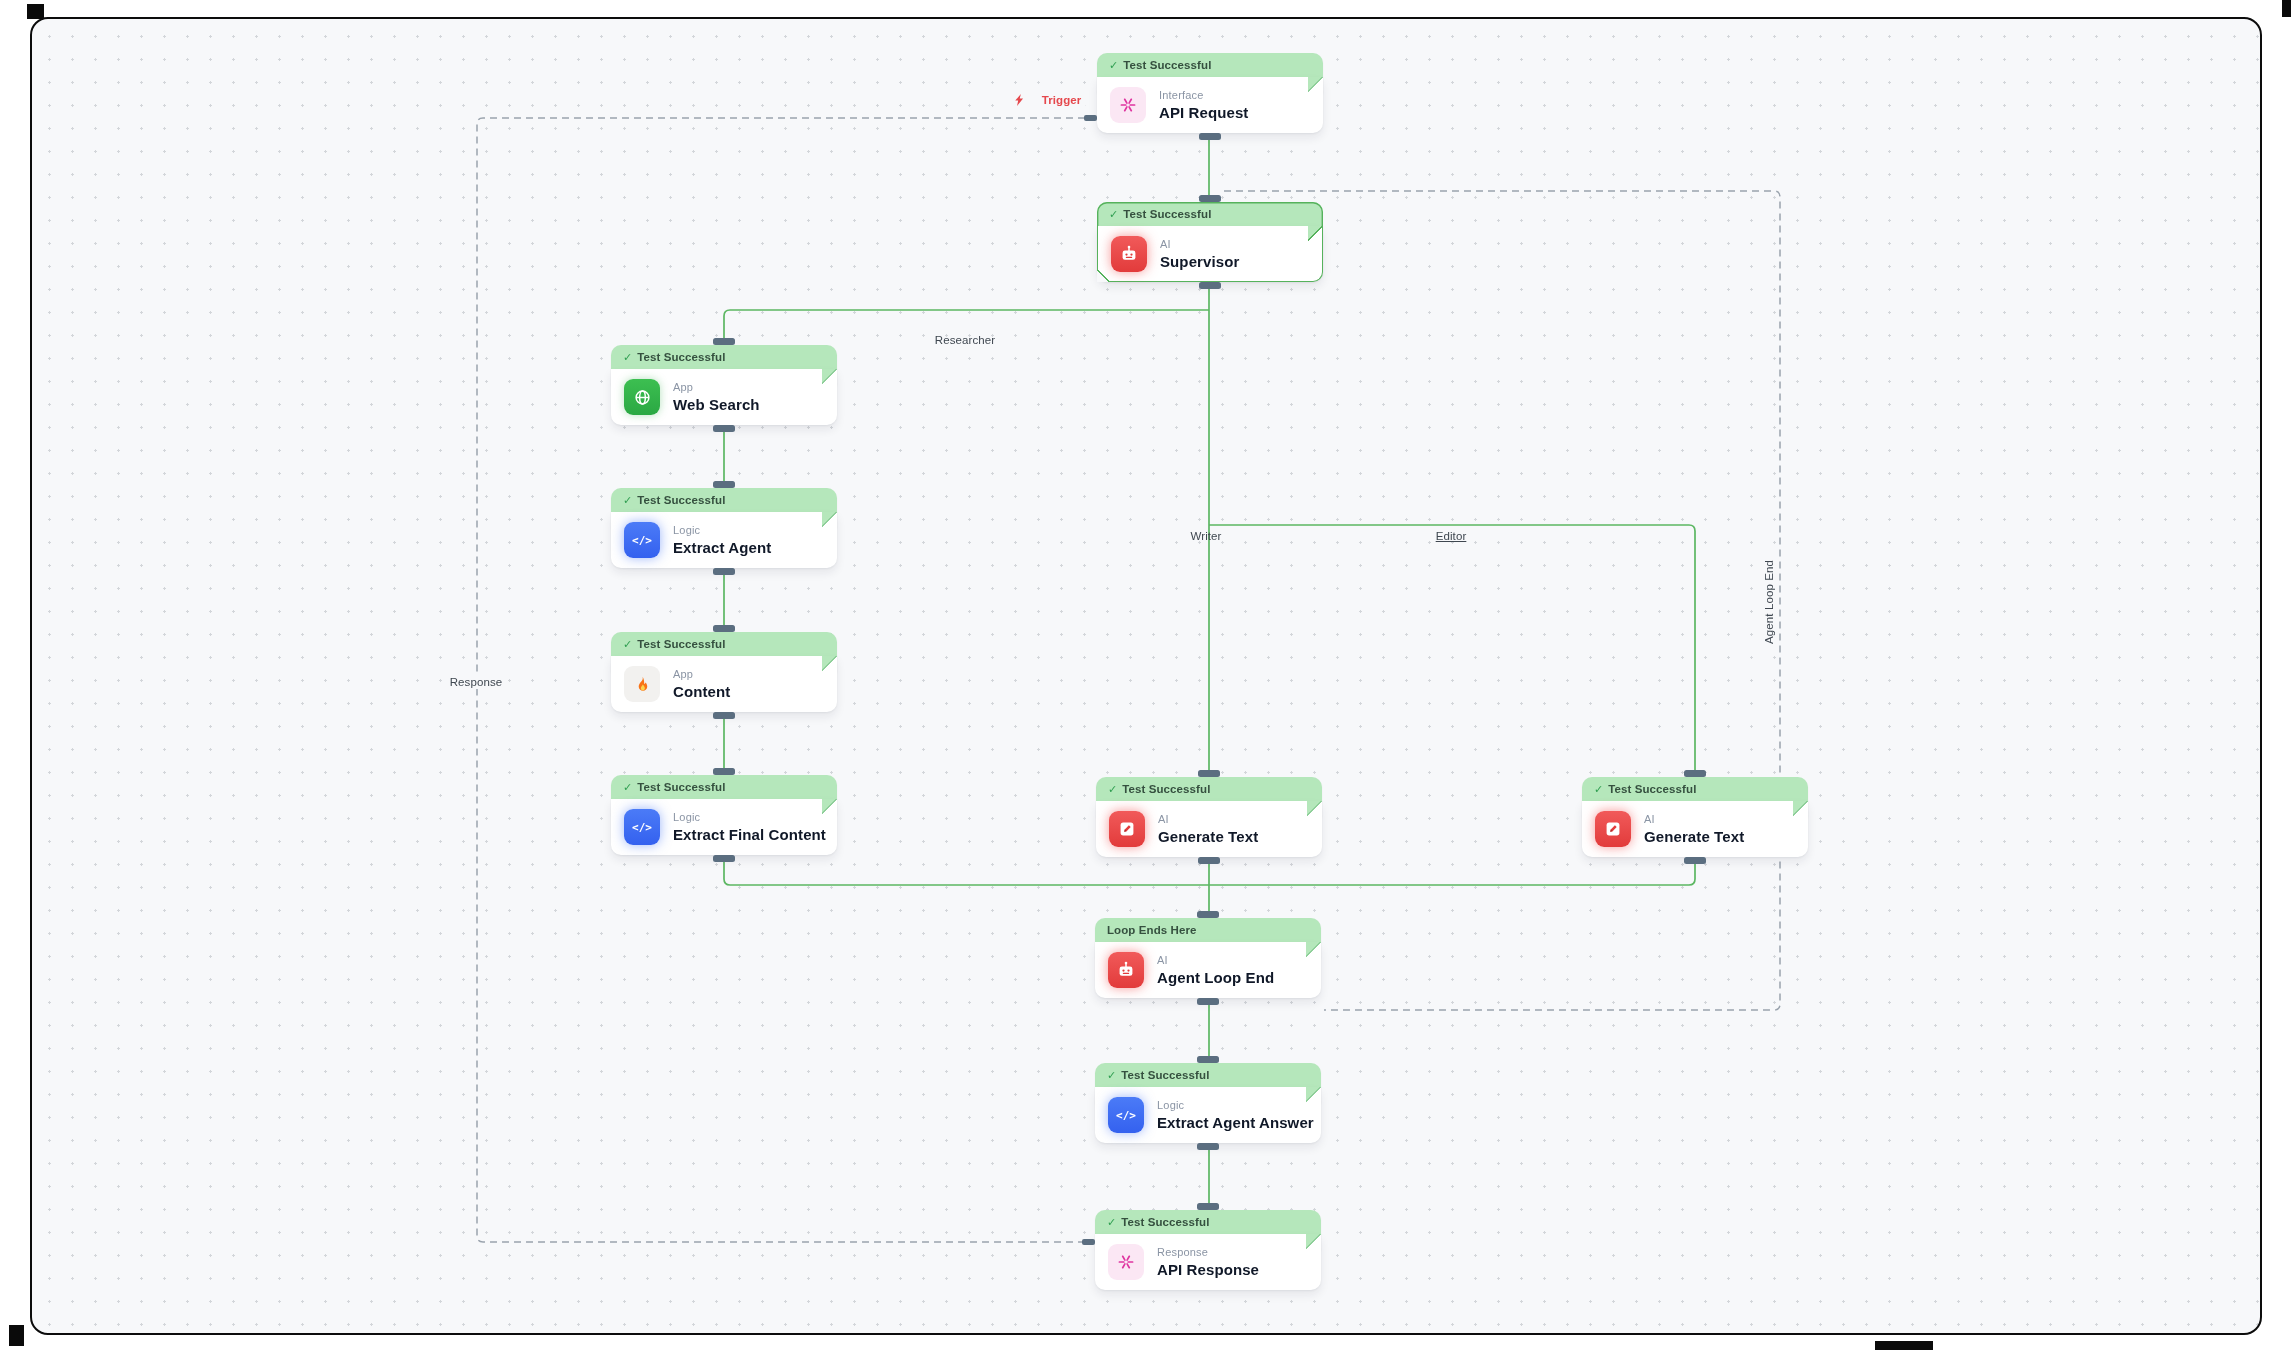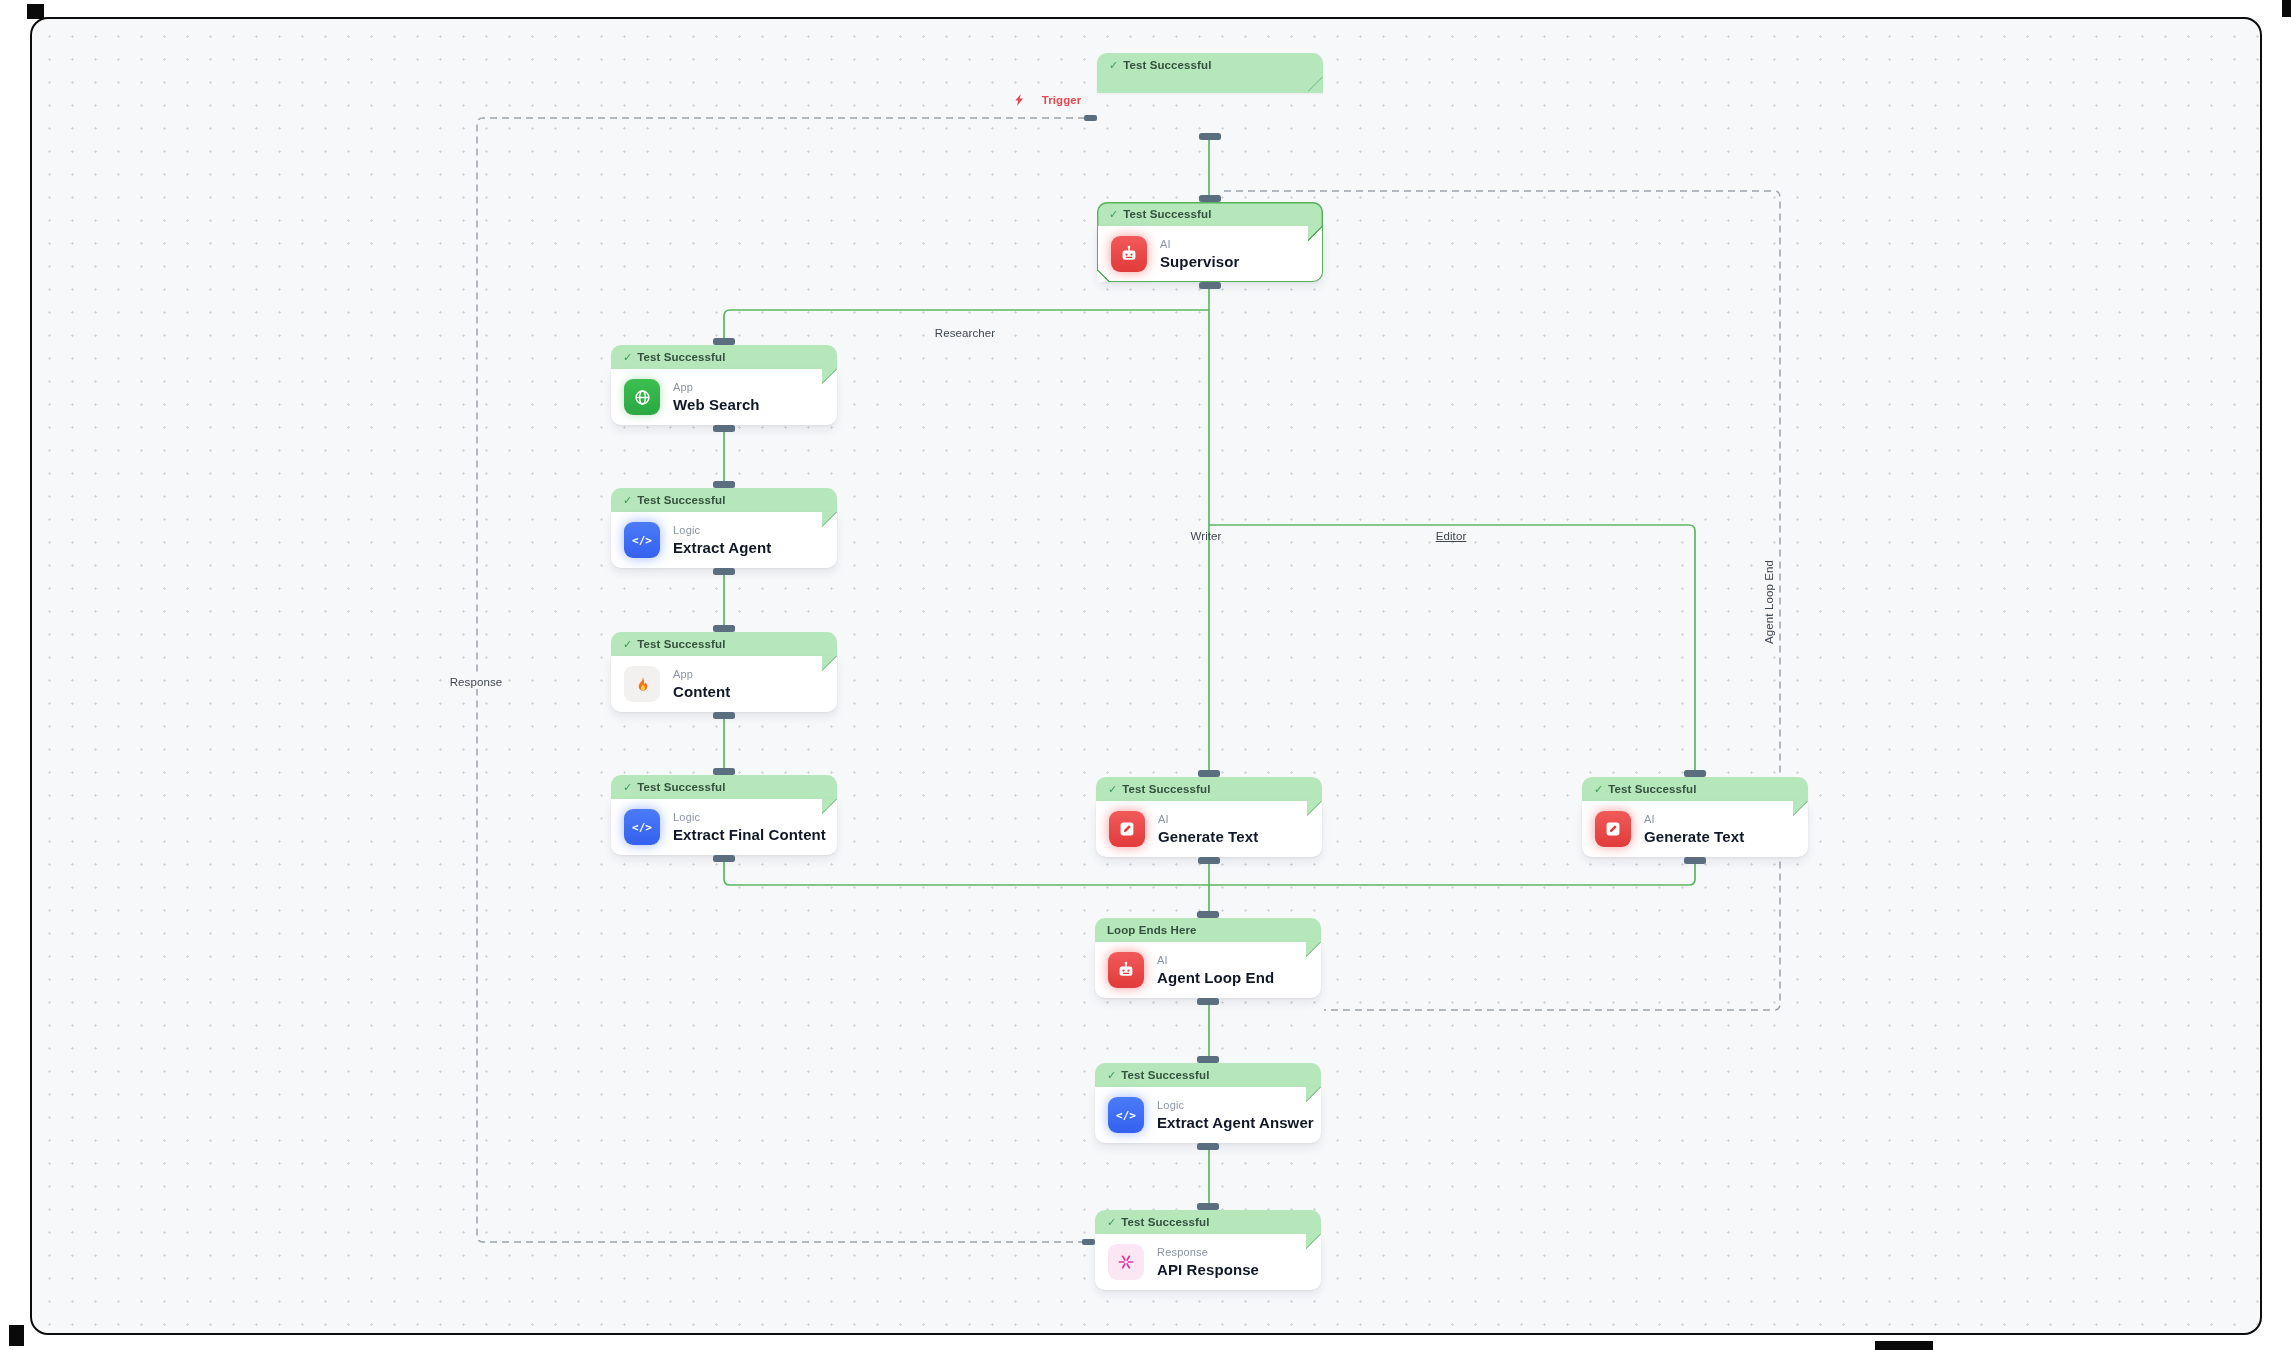--- a/index.html
+++ b/index.html
@@ -93,252 +93,270 @@
     <path class="edge-green" d="M1209 1005 V1063"></path>
     <path class="edge-green" d="M1209 1150 V1210"></path>
   </svg>
 
   <div class="edge-label trigger" id="lbl-trigger" style="left: 1048px; top: 100px;">
     <svg width="9" height="12" viewBox="0 0 9 12">
         <path d="M6.2 0 L0.6 6.6 H3.5 L2.4 12 L8.4 4.6 H5.1 Z" fill="#e5484d"></path>
       </svg>
     <span>Trigger</span>
   </div>
-  <div class="edge-label" id="lbl-researcher" style="left: 965px; top: 333px;">Researcher</div>
+  <div class="edge-label" id="lbl-researcher" style="left: 965px; top: 340px;">Researcher</div>
   <div class="edge-label" id="lbl-writer" style="left: 1206px; top: 536px;">Writer</div>
   <div class="edge-label" id="lbl-editor" style="left: 1451px; top: 536px; text-decoration: underline;">Editor</div>
   <div class="edge-label masked" id="lbl-response" style="left: 476px; top: 682px;">Response</div>
   <div class="edge-label vertical" id="lbl-agent-loop" style="left: 1769px; top: 602px;">Agent Loop End</div>
 
   <div id="nodes">
       <div class="node" style="left: 1097px; top: 53px;">
-    <div class="node-badge">
-      <span class="check">✓</span>
-      <span class="badge-text">Test Successful</span>
-    </div>
-    <div class="corner-fold"></div>
-
-  <div class="stub bottom"></div>
-        <div class="stub left" style="top: 62px;"></div>
-      </div>
-      <div class="node selected" style="left: 1097px; top: 202px;">
-    <div class="node-badge">
-      <span class="check">✓</span>
-      <span class="badge-text">Test Successful</span>
-    </div>
-    <div class="node-body">
-      <div class="node-icon icon-robot">
-            <svg width="20" height="20" viewBox="0 0 20 20">
-              <line x1="10" y1="4" x2="10" y2="7" stroke="#fff" stroke-width="1.5"></line>
-              <circle cx="10" cy="3" r="1.3" fill="#fff"></circle>
-              <rect x="3.6" y="6.6" width="12.8" height="9.2" rx="2.4" fill="#fff"></rect>
-              <circle cx="7.5" cy="10.6" r="1.15" fill="#e23b3b"></circle>
-              <circle cx="12.5" cy="10.6" r="1.15" fill="#e23b3b"></circle>
-              <rect x="6.8" y="12.8" width="6.4" height="1.3" rx="0.65" fill="#e23b3b"></rect>
-            </svg>
-          </div>
-      <div class="node-text">
-        <div class="node-type">AI</div>
-        <div class="node-title">Supervisor</div>
-      </div>
-    </div>
-    <div class="corner-fold"></div>
-    <div class="corner-fold-bl"></div>
-  <div class="stub top"></div>
-        <div class="stub bottom"></div>
-      </div>
-      <div class="node" style="left: 611px; top: 345px;">
-    <div class="node-badge">
-      <span class="check">✓</span>
-      <span class="badge-text">Test Successful</span>
-    </div>
-    <div class="node-body">
-      <div class="node-icon icon-globe">
-            <svg width="21" height="21" viewBox="0 0 20 20">
-              <g stroke="#fff" stroke-width="1.4" fill="none">
-                <circle cx="10" cy="10" r="6.1"></circle>
-                <ellipse cx="10" cy="10" rx="2.7" ry="6.1"></ellipse>
-                <line x1="3.9" y1="10" x2="16.1" y2="10"></line>
-              </g>
-            </svg>
-          </div>
-      <div class="node-text">
-        <div class="node-type">App</div>
-        <div class="node-title">Web Search</div>
-      </div>
-    </div>
-    <div class="corner-fold"></div>
-
-  <div class="stub top"></div>
-        <div class="stub bottom"></div>
-      </div>
-      <div class="node" style="left: 611px; top: 488px;">
-    <div class="node-badge">
-      <span class="check">✓</span>
-      <span class="badge-text">Test Successful</span>
-    </div>
-    <div class="node-body">
-      <div class="node-icon icon-code">&lt;/&gt;</div>
-      <div class="node-text">
-        <div class="node-type">Logic</div>
-        <div class="node-title">Extract Agent</div>
-      </div>
-    </div>
-    <div class="corner-fold"></div>
-
-  <div class="stub top"></div>
-        <div class="stub bottom"></div>
-      </div>
-      <div class="node" style="left: 611px; top: 632px;">
-    <div class="node-badge">
-      <span class="check">✓</span>
-      <span class="badge-text">Test Successful</span>
-    </div>
-    <div class="node-body">
-      <div class="node-icon icon-flame">
-            <svg width="19" height="19" viewBox="0 0 20 20">
-              <path d="M10.2 1.8c.5 2.4-.4 3.9-1.7 5.4C7.2 8.7 6 10.2 6 12.2a4.5 4.5 0 0 0 9 0c0-1.7-.7-3.1-1.6-4.4-.4.9-1 1.4-1.7 1.8.3-2.7-.3-5.4-1.5-7.8z" fill="#f97316"></path>
-              <path d="M10.4 16.2c-1.2 0-2.2-1-2.2-2.2 0-.9.5-1.6 1.1-2.4.4-.5.8-1 1-1.6.9 1.2 2.2 2.5 2.2 4a2.2 2.2 0 0 1-2.1 2.2z" fill="#fcd34d"></path>
-            </svg>
-          </div>
-      <div class="node-text">
-        <div class="node-type">App</div>
-        <div class="node-title">Content</div>
-      </div>
-    </div>
-    <div class="corner-fold"></div>
-
-  <div class="stub top"></div>
-        <div class="stub bottom"></div>
-      </div>
-      <div class="node" style="left: 611px; top: 775px;">
-    <div class="node-badge">
-      <span class="check">✓</span>
-      <span class="badge-text">Test Successful</span>
-    </div>
-    <div class="node-body">
-      <div class="node-icon icon-code">&lt;/&gt;</div>
-      <div class="node-text">
-        <div class="node-type">Logic</div>
-        <div class="node-title">Extract Final Content</div>
-      </div>
-    </div>
-    <div class="corner-fold"></div>
-
-  <div class="stub top"></div>
-        <div class="stub bottom"></div>
-      </div>
-      <div class="node" style="left: 1096px; top: 777px;">
-    <div class="node-badge">
-      <span class="check">✓</span>
-      <span class="badge-text">Test Successful</span>
-    </div>
-    <div class="node-body">
-      <div class="node-icon icon-pencil">
-            <svg width="20" height="20" viewBox="0 0 20 20">
-              <rect x="3.6" y="3.6" width="12.8" height="12.8" rx="2.6" fill="#fff"></rect>
-              <path d="M7.2 12.8 L7.8 10.4 L11.9 6.3 L13.7 8.1 L9.6 12.2 Z" fill="#e23b3b"></path>
-              <path d="M7.2 12.8 L7.8 10.4 L9.6 12.2 Z" fill="#a82525"></path>
-            </svg>
-          </div>
-      <div class="node-text">
-        <div class="node-type">AI</div>
-        <div class="node-title">Generate Text</div>
-      </div>
-    </div>
-    <div class="corner-fold"></div>
-
-  <div class="stub top"></div>
-        <div class="stub bottom"></div>
-      </div>
-      <div class="node" style="left: 1582px; top: 777px;">
-    <div class="node-badge">
-      <span class="check">✓</span>
-      <span class="badge-text">Test Successful</span>
-    </div>
-    <div class="node-body">
-      <div class="node-icon icon-pencil">
-            <svg width="20" height="20" viewBox="0 0 20 20">
-              <rect x="3.6" y="3.6" width="12.8" height="12.8" rx="2.6" fill="#fff"></rect>
-              <path d="M7.2 12.8 L7.8 10.4 L11.9 6.3 L13.7 8.1 L9.6 12.2 Z" fill="#e23b3b"></path>
-              <path d="M7.2 12.8 L7.8 10.4 L9.6 12.2 Z" fill="#a82525"></path>
-            </svg>
-          </div>
-      <div class="node-text">
-        <div class="node-type">AI</div>
-        <div class="node-title">Generate Text</div>
-      </div>
-    </div>
-    <div class="corner-fold"></div>
-
-  <div class="stub top"></div>
-        <div class="stub bottom"></div>
-      </div>
-      <div class="node" style="left: 1095px; top: 918px;">
-    <div class="node-badge">
-
-      <span class="badge-text">Loop Ends Here</span>
-    </div>
-    <div class="node-body">
-      <div class="node-icon icon-robot">
-            <svg width="20" height="20" viewBox="0 0 20 20">
-              <line x1="10" y1="4" x2="10" y2="7" stroke="#fff" stroke-width="1.5"></line>
-              <circle cx="10" cy="3" r="1.3" fill="#fff"></circle>
-              <rect x="3.6" y="6.6" width="12.8" height="9.2" rx="2.4" fill="#fff"></rect>
-              <circle cx="7.5" cy="10.6" r="1.15" fill="#e23b3b"></circle>
-              <circle cx="12.5" cy="10.6" r="1.15" fill="#e23b3b"></circle>
-              <rect x="6.8" y="12.8" width="6.4" height="1.3" rx="0.65" fill="#e23b3b"></rect>
-            </svg>
-          </div>
-      <div class="node-text">
-        <div class="node-type">AI</div>
-        <div class="node-title">Agent Loop End</div>
-      </div>
-    </div>
-    <div class="corner-fold"></div>
-
-  <div class="stub top"></div>
-        <div class="stub bottom"></div>
-      </div>
-      <div class="node" style="left: 1095px; top: 1063px;">
-    <div class="node-badge">
-      <span class="check">✓</span>
-      <span class="badge-text">Test Successful</span>
-    </div>
-    <div class="node-body">
-      <div class="node-icon icon-code">&lt;/&gt;</div>
-      <div class="node-text">
-        <div class="node-type">Logic</div>
-        <div class="node-title">Extract Agent Answer</div>
-      </div>
-    </div>
-    <div class="corner-fold"></div>
-
-  <div class="stub top"></div>
-        <div class="stub bottom"></div>
-      </div>
-      <div class="node" style="left: 1095px; top: 1210px;">
     <div class="node-badge">
       <span class="check">✓</span>
       <span class="badge-text">Test Successful</span>
     </div>
     <div class="node-body">
       <div class="node-icon icon-spark">
             <svg width="20" height="20" viewBox="0 0 20 20">
               <g stroke="#df34a0" stroke-width="1.7" stroke-linecap="round">
                 <line x1="12.20" y1="10.00" x2="16.60" y2="10.00"></line>
                 <line x1="11.10" y1="11.91" x2="13.30" y2="15.72"></line>
                 <line x1="8.90" y1="11.91" x2="6.70" y2="15.72"></line>
                 <line x1="7.80" y1="10.00" x2="3.40" y2="10.00"></line>
                 <line x1="8.90" y1="8.09" x2="6.70" y2="4.28"></line>
                 <line x1="11.10" y1="8.09" x2="13.30" y2="4.28"></line>
               </g>
             </svg>
           </div>
       <div class="node-text">
+        <div class="node-type">Interface</div>
+        <div class="node-title">API Request</div>
+      </div>
+    </div>
+    <div class="corner-fold"></div>
+
+  <div class="stub bottom"></div>
+        <div class="stub left" style="top: 62px;"></div>
+      </div>
+      <div class="node selected" style="left: 1097px; top: 202px;">
+    <div class="node-badge">
+      <span class="check">✓</span>
+      <span class="badge-text">Test Successful</span>
+    </div>
+    <div class="node-body">
+      <div class="node-icon icon-robot">
+            <svg width="20" height="20" viewBox="0 0 20 20">
+              <line x1="10" y1="4" x2="10" y2="7" stroke="#fff" stroke-width="1.5"></line>
+              <circle cx="10" cy="3" r="1.3" fill="#fff"></circle>
+              <rect x="3.6" y="6.6" width="12.8" height="9.2" rx="2.4" fill="#fff"></rect>
+              <circle cx="7.5" cy="10.6" r="1.15" fill="#e23b3b"></circle>
+              <circle cx="12.5" cy="10.6" r="1.15" fill="#e23b3b"></circle>
+              <rect x="6.8" y="12.8" width="6.4" height="1.3" rx="0.65" fill="#e23b3b"></rect>
+            </svg>
+          </div>
+      <div class="node-text">
+        <div class="node-type">AI</div>
+        <div class="node-title">Supervisor</div>
+      </div>
+    </div>
+    <div class="corner-fold"></div>
+    <div class="corner-fold-bl"></div>
+  <div class="stub top"></div>
+        <div class="stub bottom"></div>
+      </div>
+      <div class="node" style="left: 611px; top: 345px;">
+    <div class="node-badge">
+      <span class="check">✓</span>
+      <span class="badge-text">Test Successful</span>
+    </div>
+    <div class="node-body">
+      <div class="node-icon icon-globe">
+            <svg width="21" height="21" viewBox="0 0 20 20">
+              <g stroke="#fff" stroke-width="1.4" fill="none">
+                <circle cx="10" cy="10" r="6.1"></circle>
+                <ellipse cx="10" cy="10" rx="2.7" ry="6.1"></ellipse>
+                <line x1="3.9" y1="10" x2="16.1" y2="10"></line>
+              </g>
+            </svg>
+          </div>
+      <div class="node-text">
+        <div class="node-type">App</div>
+        <div class="node-title">Web Search</div>
+      </div>
+    </div>
+    <div class="corner-fold"></div>
+
+  <div class="stub top"></div>
+        <div class="stub bottom"></div>
+      </div>
+      <div class="node" style="left: 611px; top: 488px;">
+    <div class="node-badge">
+      <span class="check">✓</span>
+      <span class="badge-text">Test Successful</span>
+    </div>
+    <div class="node-body">
+      <div class="node-icon icon-code">&lt;/&gt;</div>
+      <div class="node-text">
+        <div class="node-type">Logic</div>
+        <div class="node-title">Extract Agent</div>
+      </div>
+    </div>
+    <div class="corner-fold"></div>
+
+  <div class="stub top"></div>
+        <div class="stub bottom"></div>
+      </div>
+      <div class="node" style="left: 611px; top: 632px;">
+    <div class="node-badge">
+      <span class="check">✓</span>
+      <span class="badge-text">Test Successful</span>
+    </div>
+    <div class="node-body">
+      <div class="node-icon icon-flame">
+            <svg width="19" height="19" viewBox="0 0 20 20">
+              <path d="M10.2 1.8c.5 2.4-.4 3.9-1.7 5.4C7.2 8.7 6 10.2 6 12.2a4.5 4.5 0 0 0 9 0c0-1.7-.7-3.1-1.6-4.4-.4.9-1 1.4-1.7 1.8.3-2.7-.3-5.4-1.5-7.8z" fill="#f97316"></path>
+              <path d="M10.4 16.2c-1.2 0-2.2-1-2.2-2.2 0-.9.5-1.6 1.1-2.4.4-.5.8-1 1-1.6.9 1.2 2.2 2.5 2.2 4a2.2 2.2 0 0 1-2.1 2.2z" fill="#fcd34d"></path>
+            </svg>
+          </div>
+      <div class="node-text">
+        <div class="node-type">App</div>
+        <div class="node-title">Content</div>
+      </div>
+    </div>
+    <div class="corner-fold"></div>
+
+  <div class="stub top"></div>
+        <div class="stub bottom"></div>
+      </div>
+      <div class="node" style="left: 611px; top: 775px;">
+    <div class="node-badge">
+      <span class="check">✓</span>
+      <span class="badge-text">Test Successful</span>
+    </div>
+    <div class="node-body">
+      <div class="node-icon icon-code">&lt;/&gt;</div>
+      <div class="node-text">
+        <div class="node-type">Logic</div>
+        <div class="node-title">Extract Final Content</div>
+      </div>
+    </div>
+    <div class="corner-fold"></div>
+
+  <div class="stub top"></div>
+        <div class="stub bottom"></div>
+      </div>
+      <div class="node" style="left: 1096px; top: 777px;">
+    <div class="node-badge">
+      <span class="check">✓</span>
+      <span class="badge-text">Test Successful</span>
+    </div>
+    <div class="node-body">
+      <div class="node-icon icon-pencil">
+            <svg width="20" height="20" viewBox="0 0 20 20">
+              <rect x="3.6" y="3.6" width="12.8" height="12.8" rx="2.6" fill="#fff"></rect>
+              <path d="M7.2 12.8 L7.8 10.4 L11.9 6.3 L13.7 8.1 L9.6 12.2 Z" fill="#e23b3b"></path>
+              <path d="M7.2 12.8 L7.8 10.4 L9.6 12.2 Z" fill="#a82525"></path>
+            </svg>
+          </div>
+      <div class="node-text">
+        <div class="node-type">AI</div>
+        <div class="node-title">Generate Text</div>
+      </div>
+    </div>
+    <div class="corner-fold"></div>
+
+  <div class="stub top"></div>
+        <div class="stub bottom"></div>
+      </div>
+      <div class="node" style="left: 1582px; top: 777px;">
+    <div class="node-badge">
+      <span class="check">✓</span>
+      <span class="badge-text">Test Successful</span>
+    </div>
+    <div class="node-body">
+      <div class="node-icon icon-pencil">
+            <svg width="20" height="20" viewBox="0 0 20 20">
+              <rect x="3.6" y="3.6" width="12.8" height="12.8" rx="2.6" fill="#fff"></rect>
+              <path d="M7.2 12.8 L7.8 10.4 L11.9 6.3 L13.7 8.1 L9.6 12.2 Z" fill="#e23b3b"></path>
+              <path d="M7.2 12.8 L7.8 10.4 L9.6 12.2 Z" fill="#a82525"></path>
+            </svg>
+          </div>
+      <div class="node-text">
+        <div class="node-type">AI</div>
+        <div class="node-title">Generate Text</div>
+      </div>
+    </div>
+    <div class="corner-fold"></div>
+
+  <div class="stub top"></div>
+        <div class="stub bottom"></div>
+      </div>
+      <div class="node" style="left: 1095px; top: 918px;">
+    <div class="node-badge">
+
+      <span class="badge-text">Loop Ends Here</span>
+    </div>
+    <div class="node-body">
+      <div class="node-icon icon-robot">
+            <svg width="20" height="20" viewBox="0 0 20 20">
+              <line x1="10" y1="4" x2="10" y2="7" stroke="#fff" stroke-width="1.5"></line>
+              <circle cx="10" cy="3" r="1.3" fill="#fff"></circle>
+              <rect x="3.6" y="6.6" width="12.8" height="9.2" rx="2.4" fill="#fff"></rect>
+              <circle cx="7.5" cy="10.6" r="1.15" fill="#e23b3b"></circle>
+              <circle cx="12.5" cy="10.6" r="1.15" fill="#e23b3b"></circle>
+              <rect x="6.8" y="12.8" width="6.4" height="1.3" rx="0.65" fill="#e23b3b"></rect>
+            </svg>
+          </div>
+      <div class="node-text">
+        <div class="node-type">AI</div>
+        <div class="node-title">Agent Loop End</div>
+      </div>
+    </div>
+    <div class="corner-fold"></div>
+
+  <div class="stub top"></div>
+        <div class="stub bottom"></div>
+      </div>
+      <div class="node" style="left: 1095px; top: 1063px;">
+    <div class="node-badge">
+      <span class="check">✓</span>
+      <span class="badge-text">Test Successful</span>
+    </div>
+    <div class="node-body">
+      <div class="node-icon icon-code">&lt;/&gt;</div>
+      <div class="node-text">
+        <div class="node-type">Logic</div>
+        <div class="node-title">Extract Agent Answer</div>
+      </div>
+    </div>
+    <div class="corner-fold"></div>
+
+  <div class="stub top"></div>
+        <div class="stub bottom"></div>
+      </div>
+      <div class="node" style="left: 1095px; top: 1210px;">
+    <div class="node-badge">
+      <span class="check">✓</span>
+      <span class="badge-text">Test Successful</span>
+    </div>
+    <div class="node-body">
+      <div class="node-icon icon-spark">
+            <svg width="20" height="20" viewBox="0 0 20 20">
+              <g stroke="#df34a0" stroke-width="1.7" stroke-linecap="round">
+                <line x1="12.20" y1="10.00" x2="16.60" y2="10.00"></line>
+                <line x1="11.10" y1="11.91" x2="13.30" y2="15.72"></line>
+                <line x1="8.90" y1="11.91" x2="6.70" y2="15.72"></line>
+                <line x1="7.80" y1="10.00" x2="3.40" y2="10.00"></line>
+                <line x1="8.90" y1="8.09" x2="6.70" y2="4.28"></line>
+                <line x1="11.10" y1="8.09" x2="13.30" y2="4.28"></line>
+              </g>
+            </svg>
+          </div>
+      <div class="node-text">
         <div class="node-type">Response</div>
         <div class="node-title">API Response</div>
       </div>
     </div>
     <div class="corner-fold"></div>
 
   <div class="stub top"></div>
         <div class="stub left" style="top: 29px;"></div>
       </div>
     </div>

